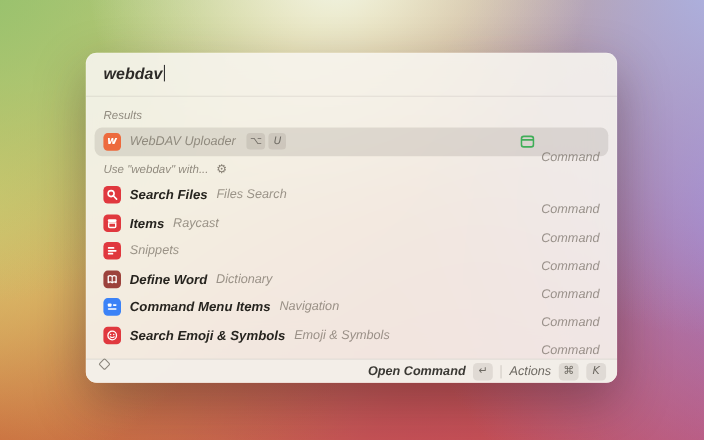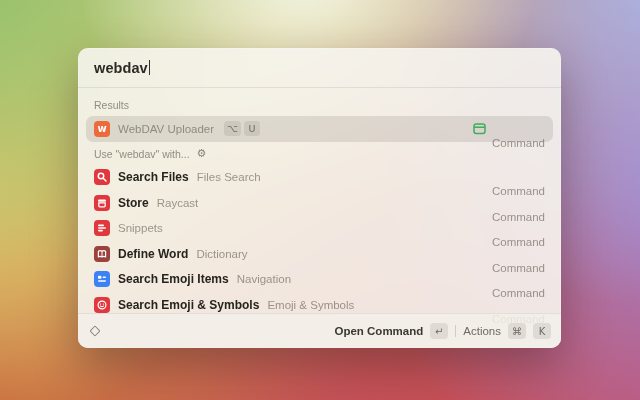--- a/index.html
+++ b/index.html
@@ -18,20 +18,21 @@
       radial-gradient(circle at 60% 118%, rgba(197,72,88,0.9), rgba(197,72,88,0) 60%),
       linear-gradient(135deg, #b6cc8a 0%, #d9c66f 30%, #c66a52 70%, #c84f63 100%);
   }
   .window {
     position:absolute; left:78px; top:48px; width:483px; height:300px;
     border-radius:10px;
     background:rgba(246,244,238,0.9);
     box-shadow:0 18px 45px rgba(40,20,30,0.35), 0 0 0 0.5px rgba(255,255,255,0.35) inset;
     backdrop-filter: blur(24px) saturate(1.05);
     overflow:hidden;
+    font-style:italic;
   }
   .searchbar {
     height:40px; display:flex; align-items:center; padding:0 16px;
     border-bottom:1px solid rgba(60,50,40,0.1);
   }
   .search-text { font-size:14.5px; font-weight:600; color:#2c2a27; letter-spacing:0.1px; }
   .caret { display:inline-block; width:1.5px; height:15px; background:#333; margin-left:1px; vertical-align:-2px; }
   .list { padding:5px 8px 0 8px; }
   .section-header {
     font-size:10.5px; font-weight:500; color:rgba(80,72,62,0.6);
@@ -51,22 +52,22 @@
   .row-type { font-size:11.5px; color:rgba(80,72,62,0.55);margin-top:28px; }
   .keys { display:flex; gap:3px; margin-left:2px; }
   .key {
     min-width:16px; height:15px; padding:0 3px;
     background:rgba(60,52,44,0.1); border-radius:3.5px;
     display:inline-flex; align-items:center; justify-content:center;
     font-family:"DejaVu Sans",sans-serif; font-size:9.5px; color:#6e6a63;
   }
   .wicon-letter { color:#fff; font-size:10px; font-weight:700; font-family:"DejaVu Sans",sans-serif; line-height:1; }
   .footer {
-    position:absolute; left:0; right:0; bottom:0; height:35px;
-    display:flex; align-items:center; padding:0 10px;
+    position:absolute; left:0; right:0; bottom:0; height:22px;
+    display:flex; padding:0 10px;
     background:rgba(243,240,234,0.85);
     border-top:1px solid rgba(60,50,40,0.09);
   }
   .raycast-logo { width:8px; height:8px; border:1.6px solid #8a857c; border-radius:1.5px;
     transform:rotate(45deg); margin-left:3px; }
   .footer-right { margin-left:auto; display:flex; align-items:center; gap:7px; }
   .footer-primary { font-size:11.5px; font-weight:600; color:#3a3833; }
   .footer-actions { font-size:11.5px; color:#6e6a63; }
   .fkey {
     min-width:18px; height:16px; padding:0 3px;
@@ -129,21 +130,21 @@
         </span>
     </div>
 
     <div class="row clickable">
       <span class="row-icon" style="background:#E0383E">
         <svg width="12" height="12" viewBox="0 0 12 12">
           <rect x="2" y="2.4" width="8" height="2.4" rx="1.1" fill="#fff"></rect>
           <path d="M2.8 5.8 h6.4 v3 a1 1 0 0 1 -1 1 h-4.4 a1 1 0 0 1 -1 -1 z" fill="none" stroke="#fff" stroke-width="1.3"></path>
         </svg>
       </span>
-      <span class="row-title">Store</span>
+      <span class="row-title">Items</span>
       <span class="row-sub">Raycast</span>
       <span class="row-right">
           <span class="row-type">Command</span>
         </span>
     </div>
 
     <div class="row clickable">
       <span class="row-icon" style="background:#E0383E">
         <svg width="12" height="12" viewBox="0 0 12 12">
           <rect x="2" y="2.6" width="6" height="1.6" rx="0.8" fill="#fff"></rect>
@@ -173,21 +174,21 @@
     </div>
 
     <div class="row clickable">
       <span class="row-icon" style="background:#3B82F7">
         <svg width="12" height="12" viewBox="0 0 12 12">
           <rect x="2" y="2.8" width="3.4" height="3" rx="0.9" fill="#fff"></rect>
           <rect x="6.6" y="3.6" width="3.4" height="1.5" rx="0.75" fill="#fff"></rect>
           <rect x="2" y="7.2" width="8" height="1.5" rx="0.75" fill="#fff"></rect>
         </svg>
       </span>
-      <span class="row-title">Search Emoji Items</span>
+      <span class="row-title">Command Menu Items</span>
       <span class="row-sub">Navigation</span>
       <span class="row-right">
           <span class="row-type">Command</span>
         </span>
     </div>
 
     <div class="row clickable">
       <span class="row-icon" style="background:#E0383E">
         <svg width="12" height="12" viewBox="0 0 12 12">
           <circle cx="6" cy="6" r="3.9" fill="none" stroke="#fff" stroke-width="1.2"></circle>

